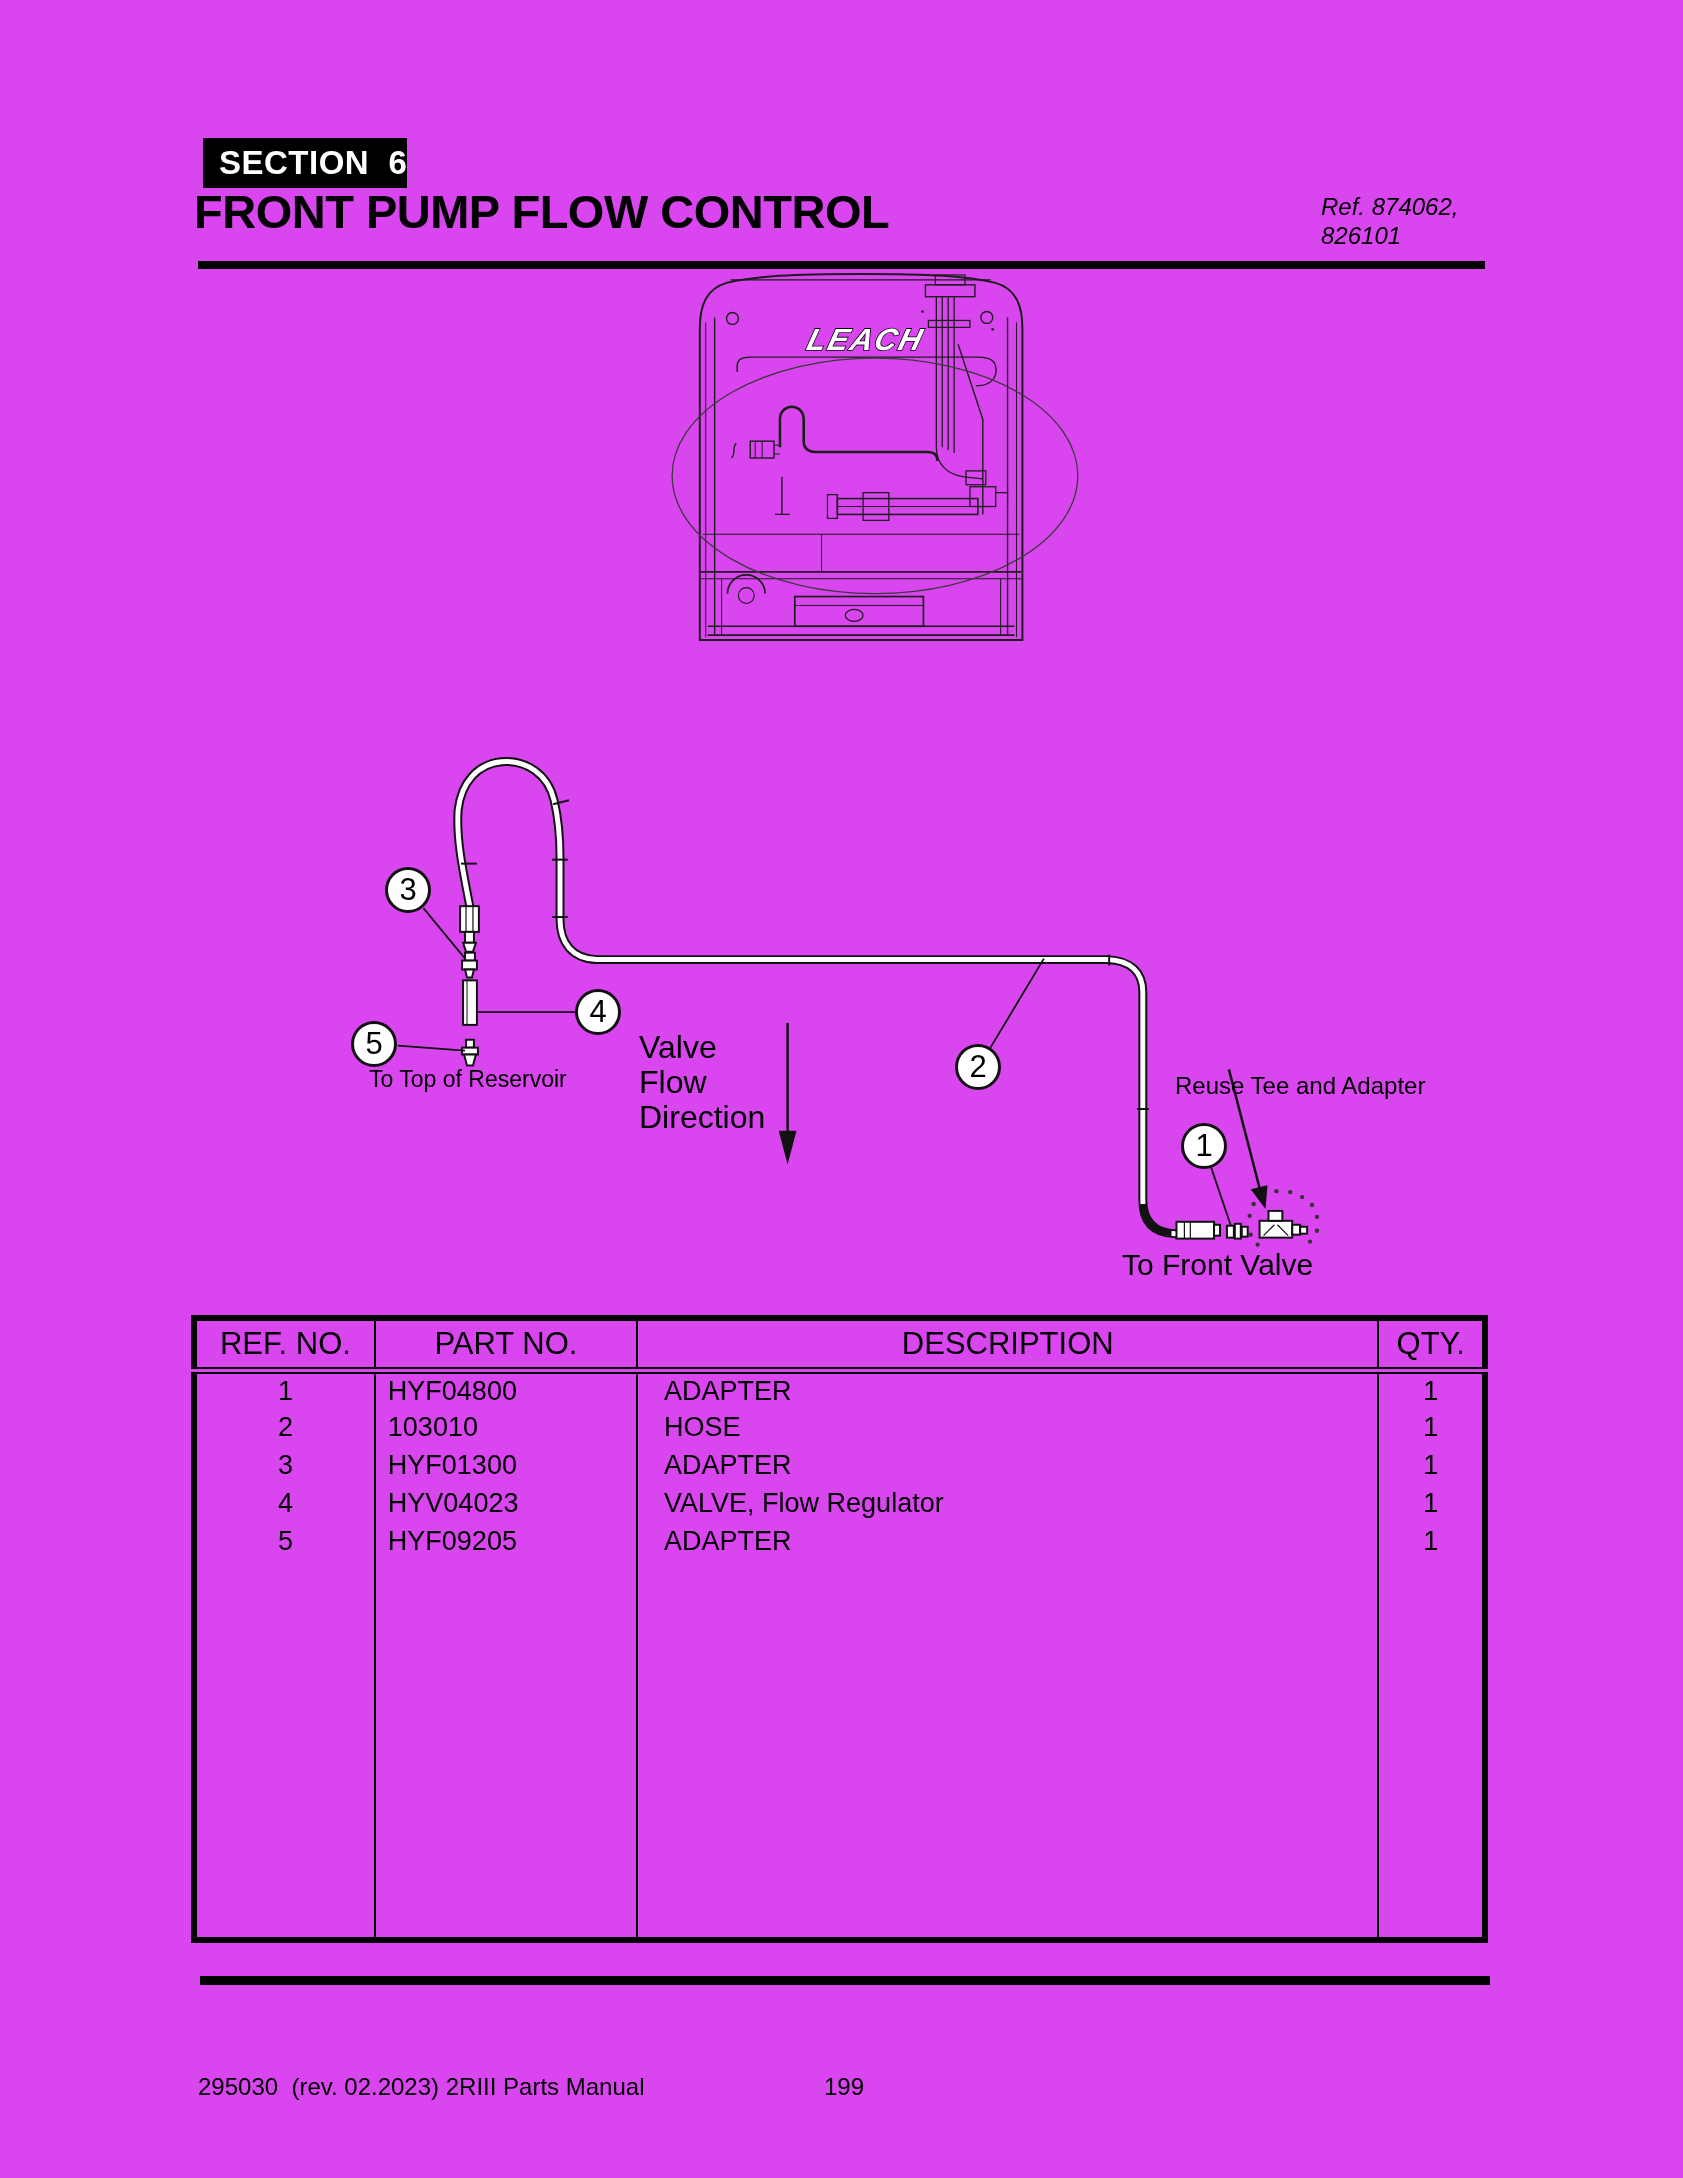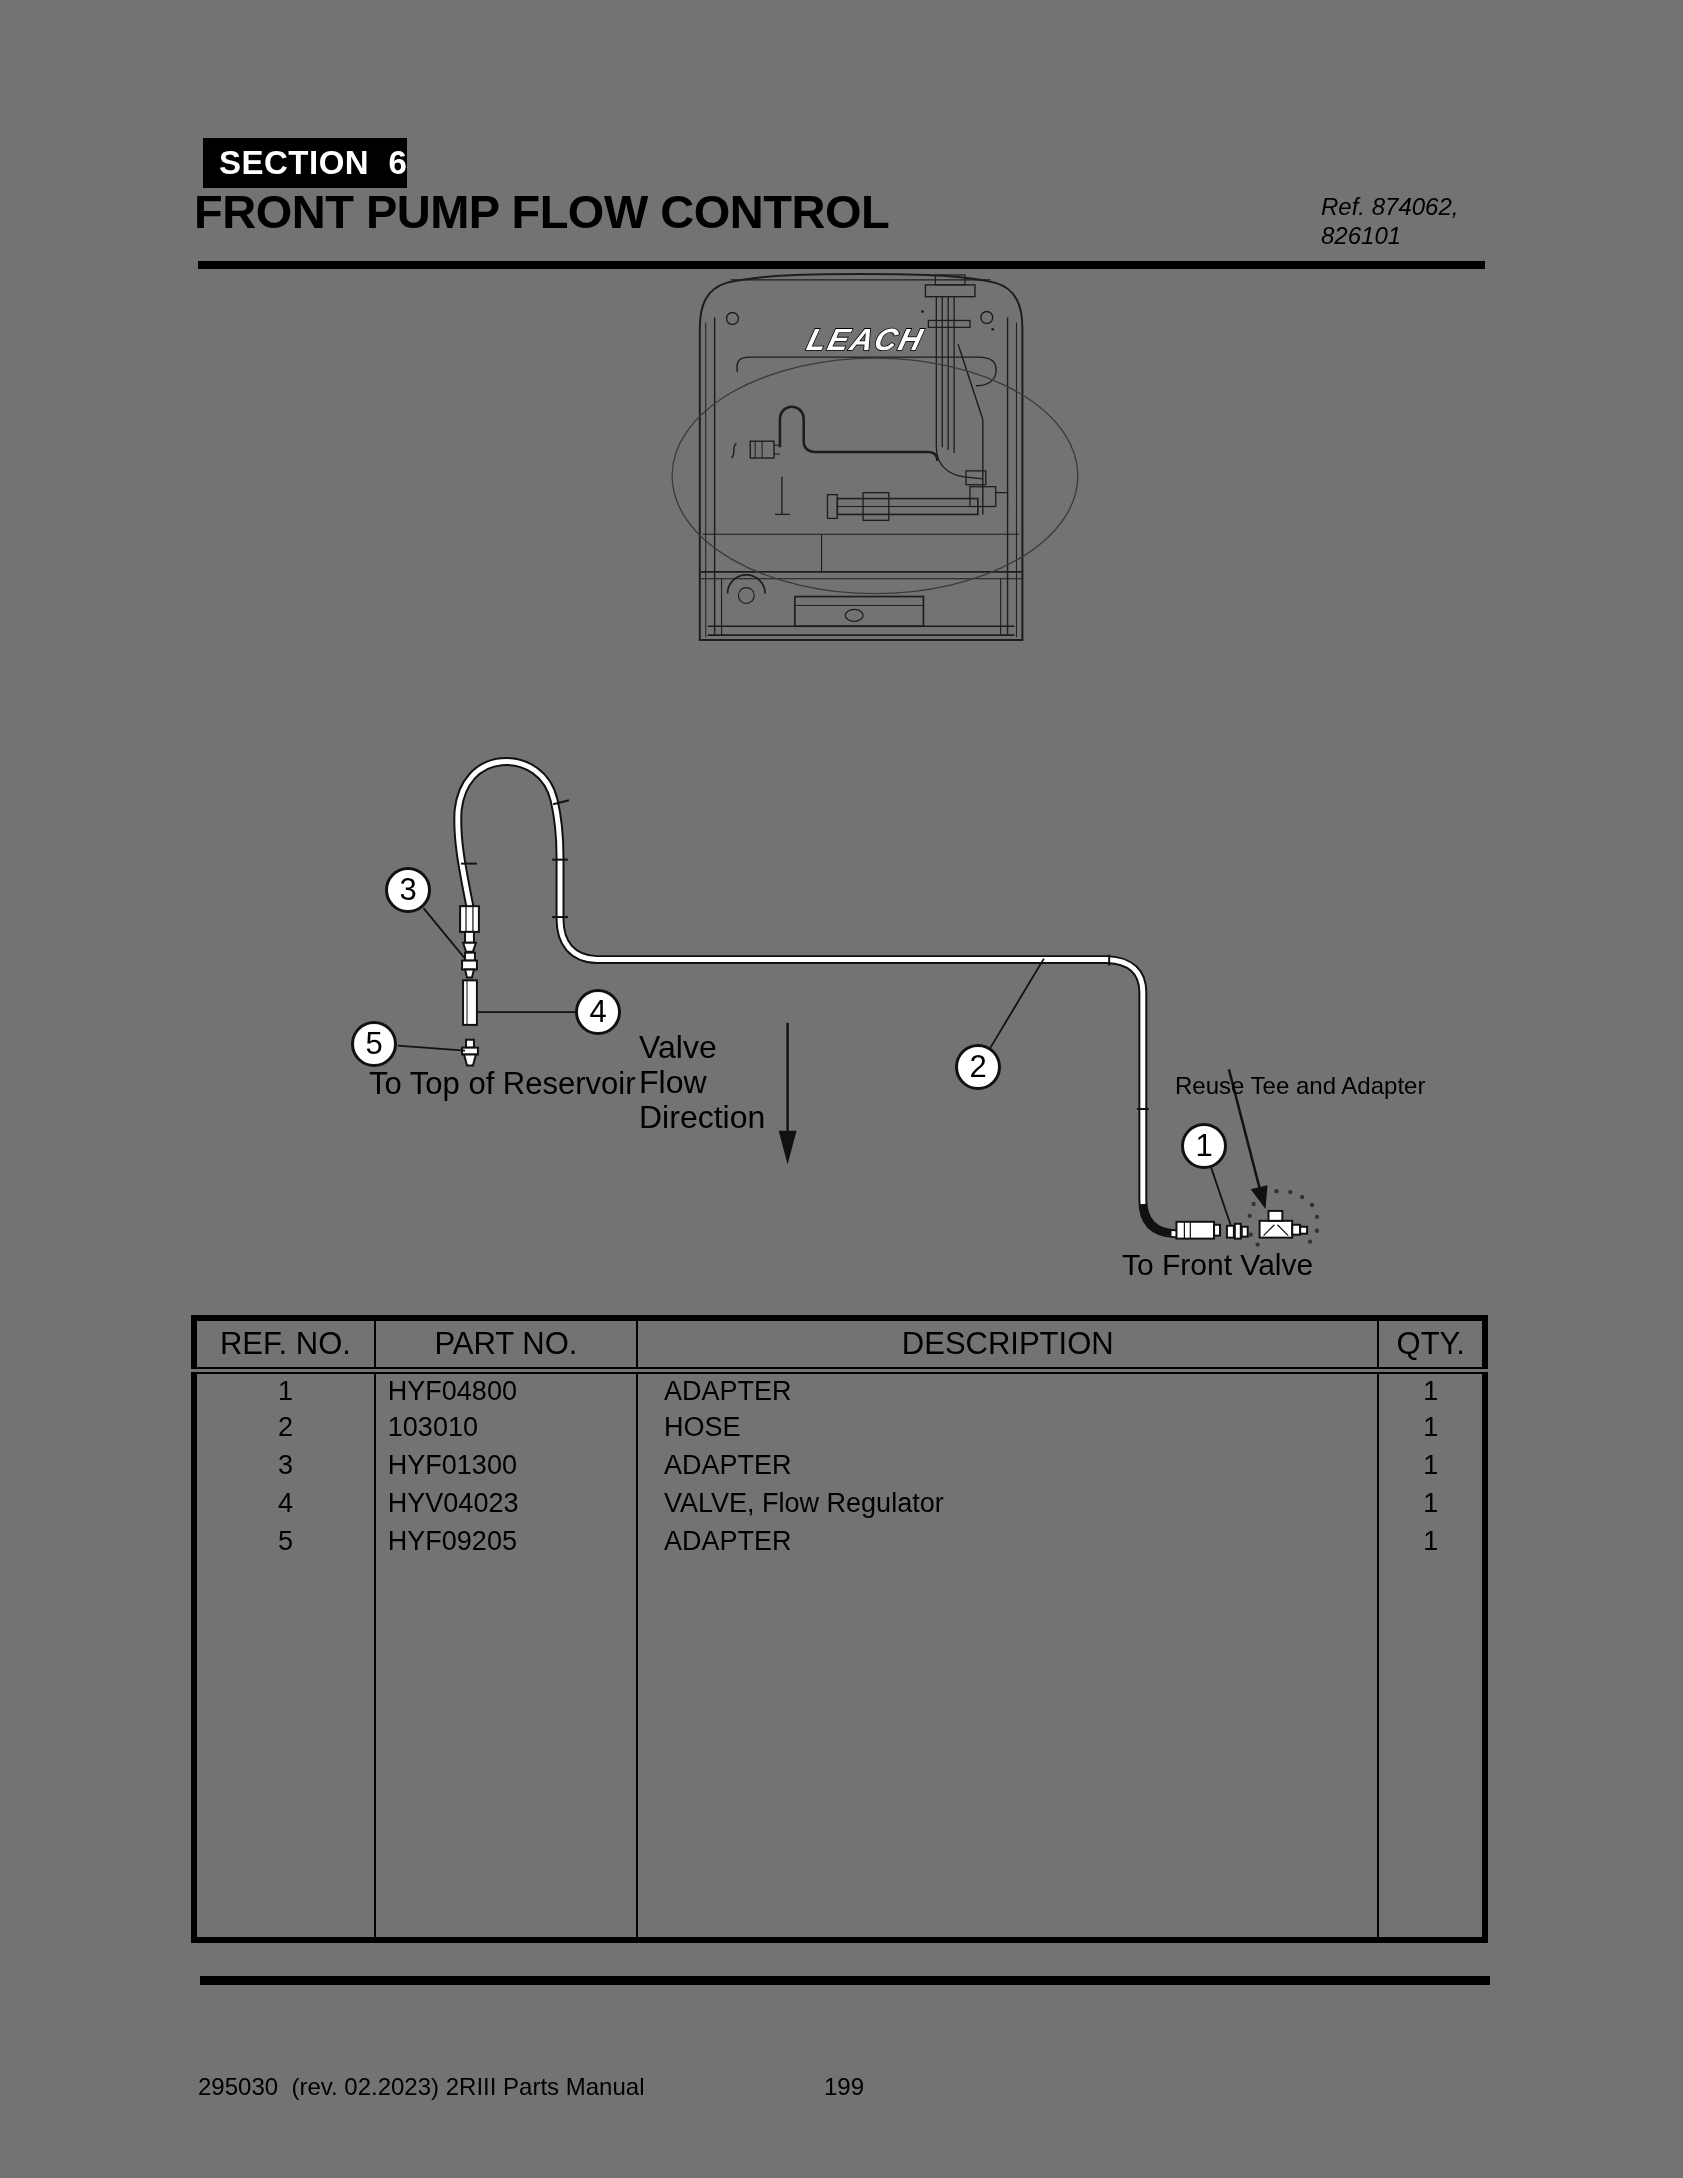--- a/index.html
+++ b/index.html
@@ -1,17 +1,17 @@
 <!DOCTYPE html>
 <html><head>
 <meta charset="utf-8">
 <style>
   html,body{margin:0;padding:0;background:#9a9a9a;}
   .page{
-    position:relative;width:1683px;height:2178px;background:#737373;
+    position:relative;width:1683px;height:2178px;background:#d946ef;
     font-family:"Liberation Sans",sans-serif;color:#000;overflow:hidden;margin:0 auto;
   }
   .abs{position:absolute;}
   .pre{white-space:pre;}
 
   
   .section-badge{
     left:203px;top:138px;width:204px;height:50px;background:#000;color:#fff;
     display:flex;align-items:center;padding-left:16px;box-sizing:border-box;
     font-size:33px;font-weight:bold;letter-spacing:0.5px;
@@ -33,21 +33,21 @@
     font-size:31px;box-sizing:border-box;
   }
   .co-1{left:1181px;top:1123px;}
   .co-2{left:955px;top:1044px;}
   .co-3{left:385px;top:867px;}
   .co-4{left:575px;top:989px;}
   .co-5{left:351px;top:1021px;}
 
   
   .lbl{position:absolute;color:#000;}
-  .lbl-reservoir{left:369px;top:1066px;font-size:31px;}
+  .lbl-reservoir{left:369px;top:1066px;font-size:23px;}
   .lbl-vfd{left:639px;top:1030px;font-size:32px;line-height:35px;}
   .lbl-reuse{left:1175px;top:1037px;font-size:24px;margin-top:35px;}
   .lbl-frontvalve{left:1122px;top:1248px;font-size:30px;}
 
   
   .parts-table{
     position:absolute;left:191px;top:1315px;width:1297px;height:628px;
     border:6px solid #000;border-collapse:collapse;table-layout:fixed;
   }
   .parts-table th{

